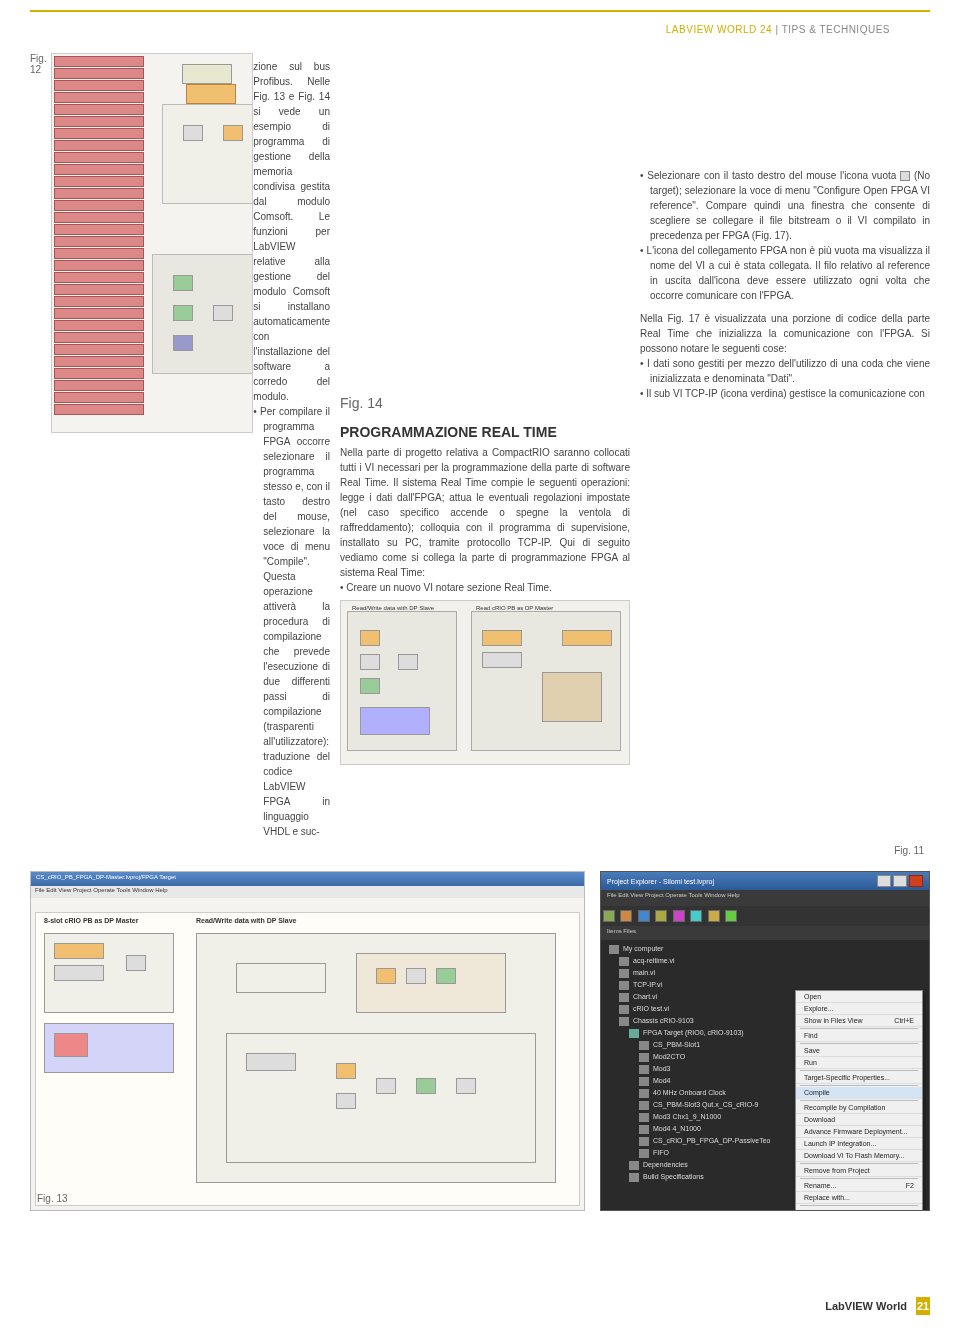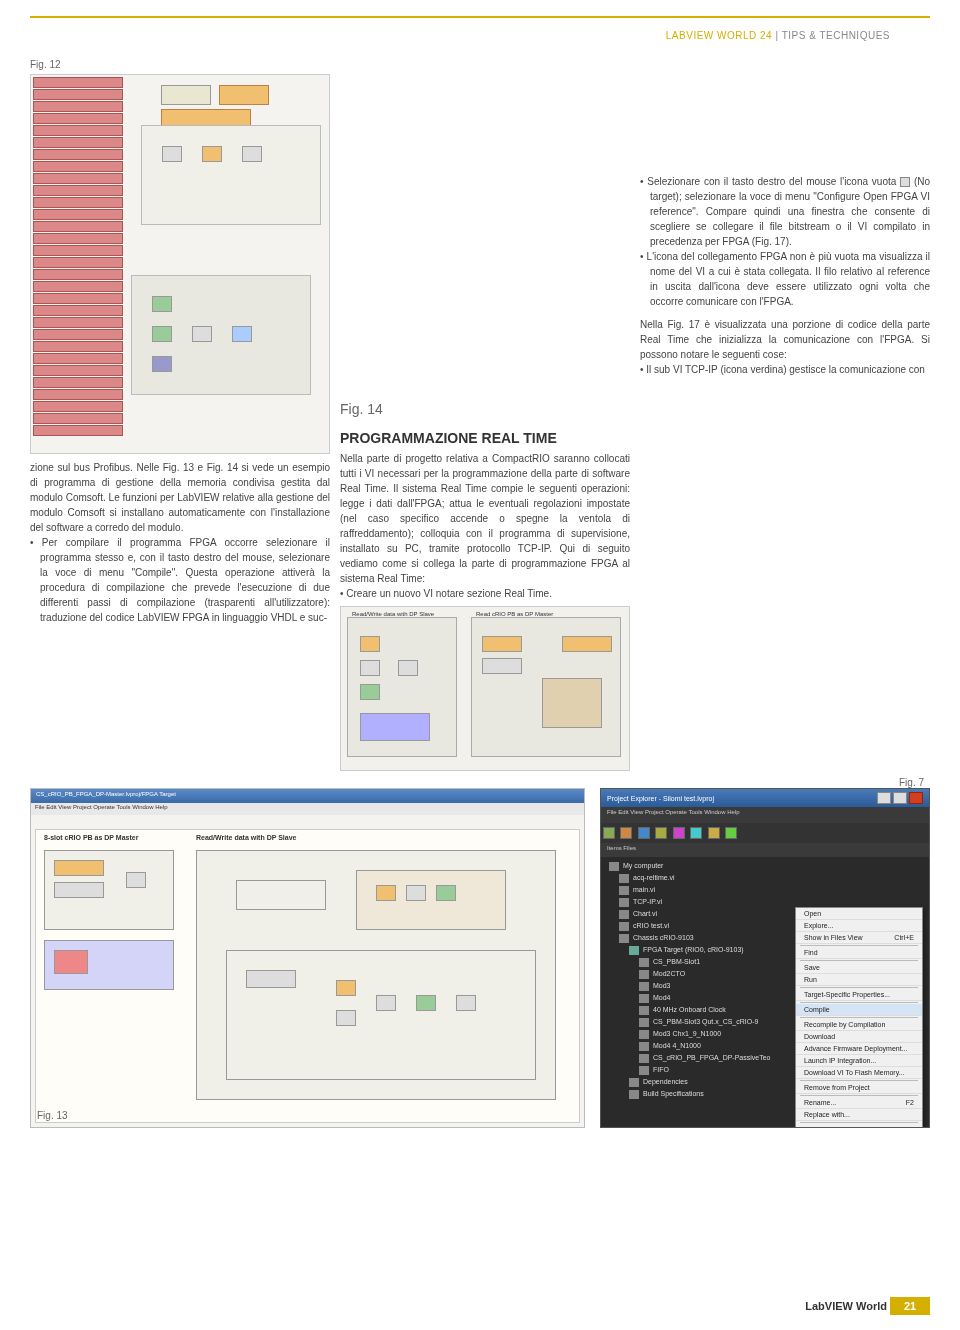--- a/index.html
+++ b/index.html
@@ -11,21 +11,21 @@
     position: relative;
     color: #333;
   }
   .header {
     padding: 12px 40px 8px;
     text-align: right;
     font-size: 10px;
     color: #d4af00;
     letter-spacing: 0.5px;
     border-top: 2px solid #d4af00;
-    margin: 16px 30px 0;
+    margin: 10px 30px 0;
   }
   .header .title-dark { color: #888; }
   .content-area {
     padding: 10px 30px 0;
     display: flex;
     flex-direction: column;
   }
   .top-section {
     display: flex;
     gap: 10px;
@@ -139,21 +139,21 @@
     overflow: hidden;
   }
   .fig14-inner {
     position: absolute;
     border: 1px solid #aaa;
     background: #e8e7e0;
   }
   .bottom-images {
     display: flex;
     gap: 15px;
-    margin: 0 30px 0;
+    margin: 15px 30px 0;
   }
   .fig13-box {
     flex: 1;
     height: 340px;
     background: #f4f3ef;
     border: 1px solid #bbb;
     position: relative;
     overflow: hidden;
   }
   .fig15-box {
@@ -274,34 +274,35 @@
     bottom: 15px;
     right: 30px;
     font-size: 11px;
     color: #333;
   }
   .footer .lw { font-weight: bold; }
   .footer .page {
     display: inline-block;
     background: #d4af00;
     color: #fff;
-    width: 40px;
+    width: 14px;
     height: 18px;
     text-align: center;
     line-height: 18px;
+    margin-left: 6px;
     font-weight: bold;
   }
   .fig15-label {
     font-size: 10px;
     color: #666;
     text-align: right;
     padding-right: 36px;
     margin-top: 6px;
   }
-  .left-stack { display: flex; flex-direction: column; }
+  .left-stack { display: flex; flex-direction: row; }
 </style>
 </head>
 <body>
 
 <div class="header">
   <span>LABVIEW WORLD 24</span><span class="title-dark"> | </span><span class="title-dark">TIPS &amp; TECHNIQUES</span>
 </div>
 
 <div class="content-area">
   <div class="top-section">
@@ -396,27 +397,28 @@
     </div>
 
     <div class="col" style="padding-top:50px;">
       <div style="height:65px;"></div>
       <ul>
         <li><span>Selezionare con il tasto destro del mouse l'icona vuota </span><span class="icon-small"></span><span> (No target); selezionare la voce di menu "Configure Open FPGA VI reference". Compare quindi una finestra che consente di scegliere se collegare il file bitstream o il VI compilato in precedenza per FPGA (Fig. 17).</span></li>
         <li>L'icona del collegamento FPGA non è più vuota ma visualizza il nome del VI a cui è stata collegata. Il filo relativo al reference in uscita dall'icona deve essere utilizzato ogni volta che occorre comunicare con l'FPGA.</li>
       </ul>
       <p style="margin-top:8px;">Nella Fig. 17 è visualizzata una porzione di codice della parte Real Time che inizializza la comunicazione con l'FPGA. Si possono notare le seguenti cose:</p>
       <ul>
+        <li>I dati sono gestiti per mezzo dell'utilizzo di una coda che viene inizializzata e denominata "Dati".</li>
         <li>Il sub VI TCP-IP (icona verdina) gestisce la comunicazione con</li>
       </ul>
     </div>
   </div>
 </div>
 
-<div class="fig15-label">Fig. 7</div>
+<div class="fig15-label">Fig. 11</div>
 
 <div class="bottom-images">
 
   <div class="fig13-box">
     <div class="fig13-titlebar">CS_cRIO_PB_FPGA_DP-Master.lvproj/FPGA Target</div>
     <div class="fig13-menubar">File  Edit  View  Project  Operate  Tools  Window  Help</div>
     <div class="fig13-canvas">
       <div class="fig13-label-text" style="left:8px;top:4px;font-weight:bold;">8-slot cRIO PB as DP Master</div>
       <div class="fig13-block" style="left:8px;top:20px;width:130px;height:80px;"></div>
       <div class="fig12-small" style="left:18px;top:30px;background:#f0c070;width:50px;"></div>

